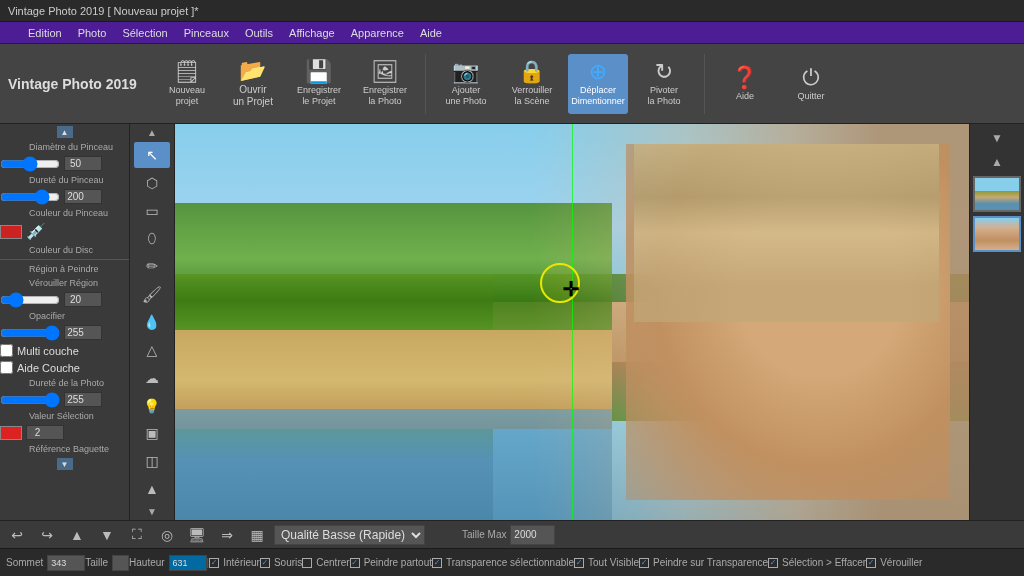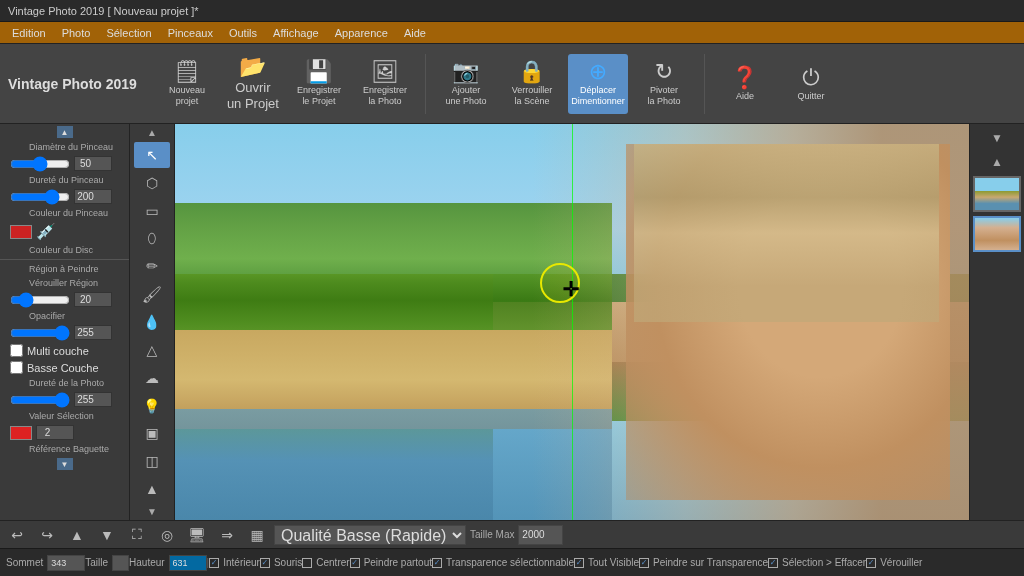--- a/index.html
+++ b/index.html
@@ -21,25 +21,25 @@
       display: flex;
       align-items: center;
       padding: 0 8px;
       color: #ccc;
       font-size: 11px;
       border-bottom: 1px solid #1a1a1a;
     }
 
     
     #menu-bar {
-      background: #a16207;
+      background: #4c1d95;
       height: 22px;
       display: flex;
       align-items: center;
-      padding: 0 4px;
+      padding: 0 20px;
       border-bottom: 1px solid #222;
     }
     .menu-item {
       padding: 2px 8px;
       color: #ddd;
       font-size: 11px;
       cursor: pointer;
     }
 
     
@@ -113,21 +113,21 @@
     .panel-label {
       font-size: 9px;
       color: #aaa;
       padding: 2px 9px;
       white-space: nowrap;
       margin-left: 20px;
     }
     .panel-row {
       display: flex;
       align-items: center;
-      padding: 2px 10px;
+      padding: 2px 0;
       gap: 4px;
     }
     .panel-row input[type=range] {
       width: 60px;
       height: 10px;
     }
     .panel-row input[type=number] {
       width: 38px;
       background: #555;
       border: 1px solid #333;
@@ -319,37 +319,38 @@
       justify-content: center;
       cursor: pointer;
       font-size: 14px;
       color: #bbb;
       border-radius: 2px;
     }
     .bottom-select {
       background: #555;
       border: 1px solid #444;
       color: #ddd;
-      font-size: 16px;
+      font-size: 12px;
       height: 20px;
       padding: 0 2px;
     }
     .bottom-input {
       background: #555;
       border: 1px solid #444;
       color: #ddd;
       font-size: 10px;
       height: 20px;
       width: 45px;
       text-align: center;
     }
     .bottom-label {
       font-size: 10px;
       color: #aaa;
       white-space: nowrap;
+      margin-left: 33px;
     }
 
     
     #status-bar {
       background: #2a2a2a;
       height: 28px;
       display: flex;
       align-items: center;
       padding: 0 6px;
       border-top: 1px solid #1a1a1a;
@@ -415,21 +416,21 @@
 
 <div id="toolbar">
   <span class="app-title">Vintage Photo 2019</span>
   <div class="toolbar-group">
     <div class="toolbar-btn">
       <div class="toolbar-icon">🗒</div>
       <span style="font-size:9px;line-height:1.2">Nouveau<br>projet</span>
     </div>
     <div class="toolbar-btn">
       <div class="toolbar-icon">📂</div>
-      <span style="font-size:13px;line-height:1.2">Ouvrir<br>un Projet</span>
+      <span style="font-size:10px;line-height:1.2">Ouvrir<br>un Projet</span>
     </div>
     <div class="toolbar-btn">
       <div class="toolbar-icon">💾</div>
       <span style="font-size:9px;line-height:1.2">Enregistrer<br>le Projet</span>
     </div>
     <div class="toolbar-btn">
       <div class="toolbar-icon">🖼</div>
       <span style="font-size:9px;line-height:1.2">Enregistrer<br>la Photo</span>
     </div>
     <div class="toolbar-divider"></div>
@@ -501,21 +502,21 @@
       <input type="range" min="0" max="255" value="255" style="">
       <input type="number" value="255" style="">
     </div>
 
     <div class="panel-row">
       <input type="checkbox" style="">
       <span>Multi couche</span>
     </div>
     <div class="panel-row">
       <input type="checkbox" style="">
-      <span>Basse Couche</span>
+      <span>Aide Couche</span>
     </div>
 
     <div class="panel-label">Dureté de la Photo</div>
     <div class="panel-row">
       <input type="range" min="0" max="255" value="255" style="">
       <input type="number" value="255" style="">
     </div>
 
     <div class="panel-label">Valeur Sélection</div>
     <div class="panel-row">

